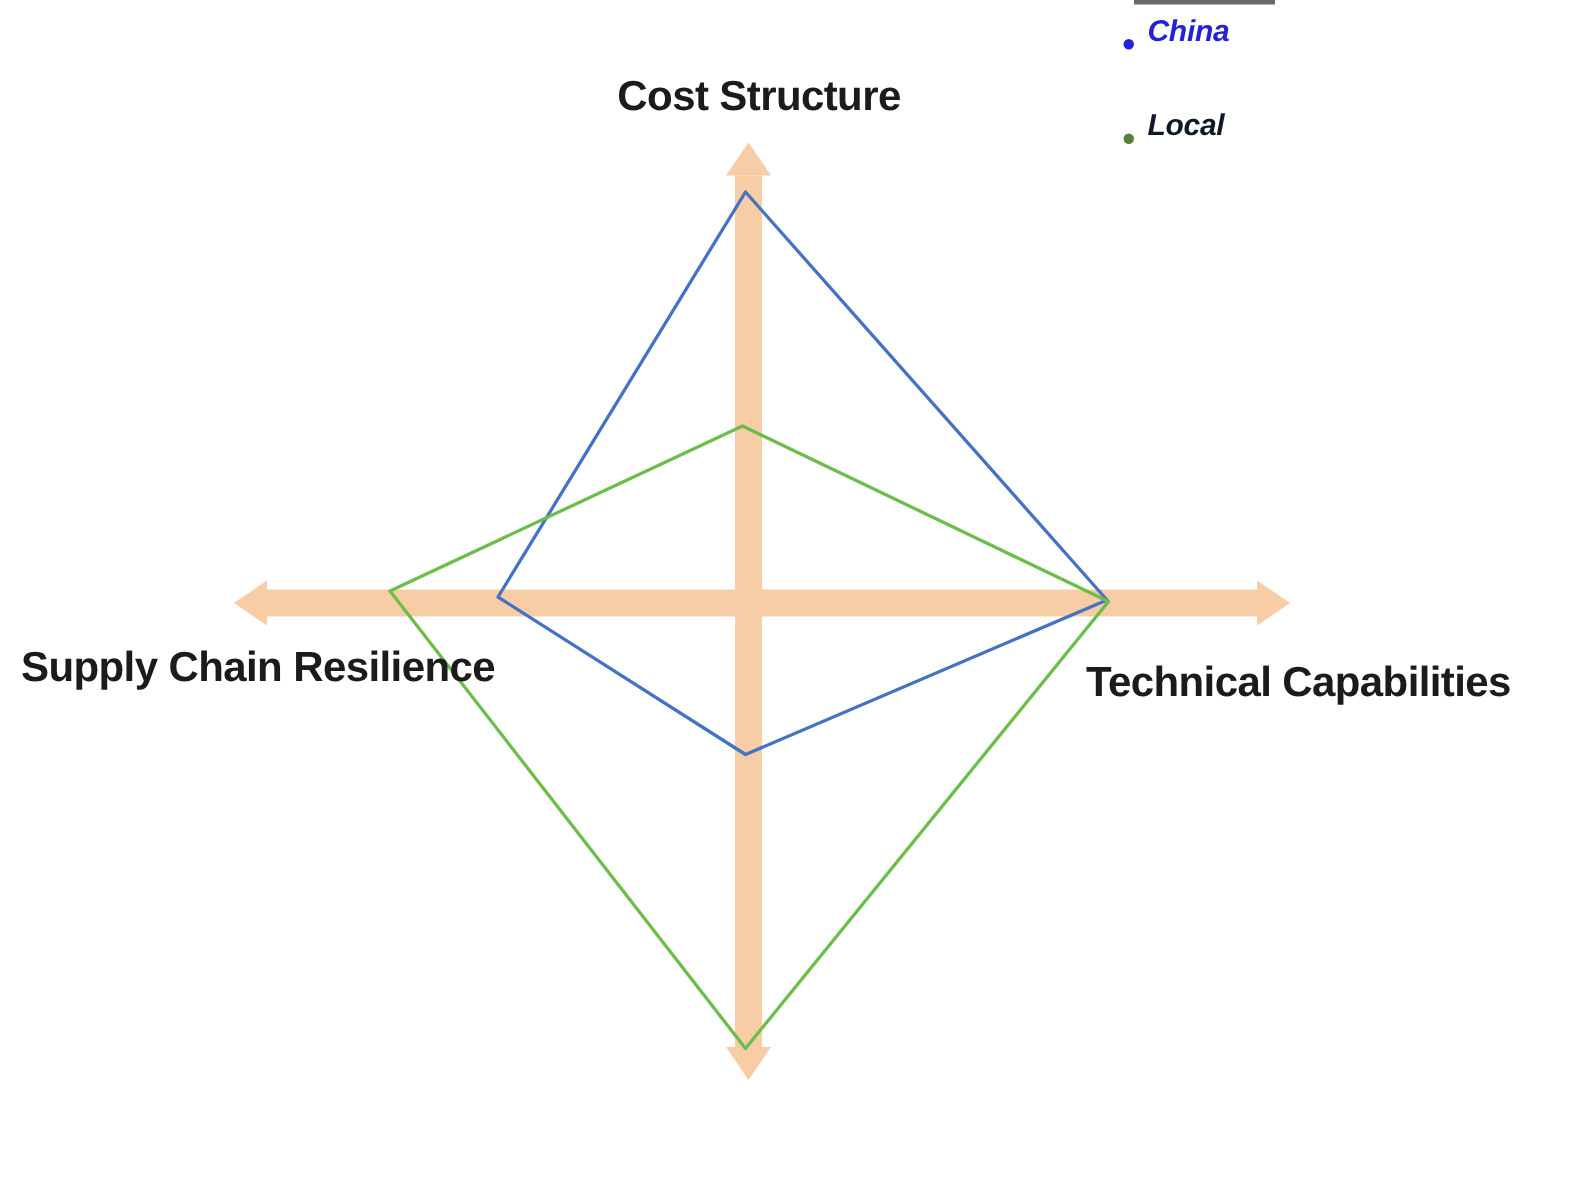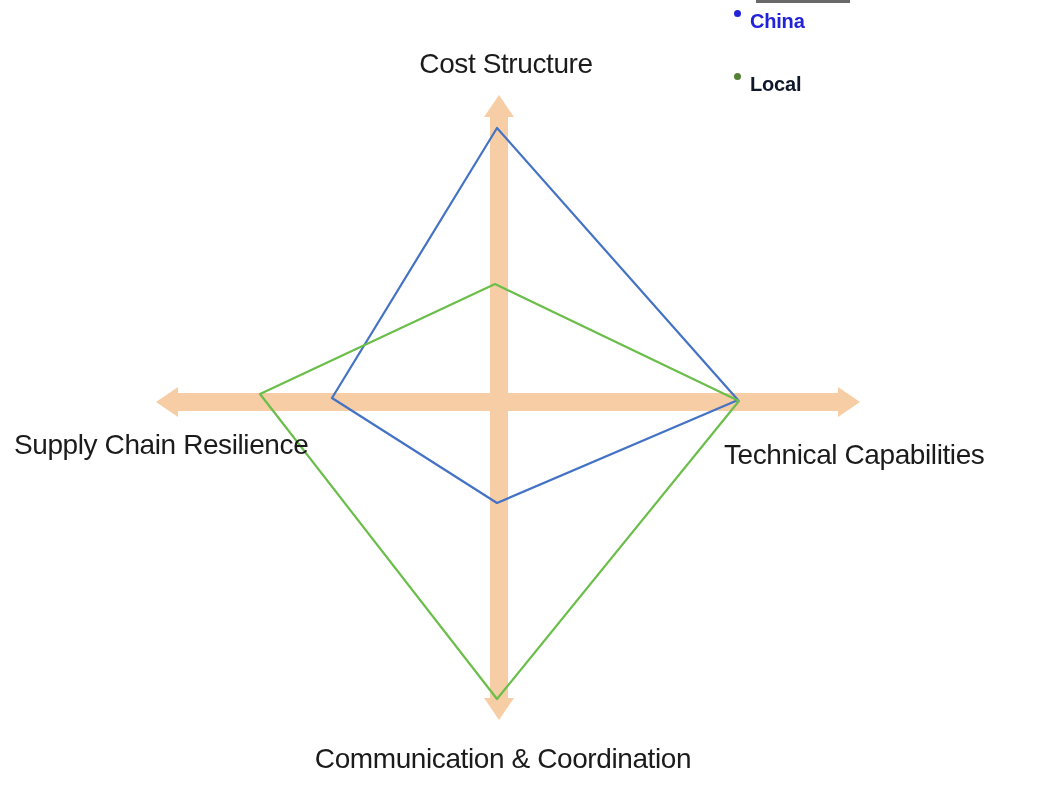--- a/index.html
+++ b/index.html
@@ -19,30 +19,32 @@
     position: absolute;
     left: 0;
     top: 0;
   }
   .axis-label {
     position: absolute;
     font-size: 28px;
     letter-spacing: -0.4px;
     color: #1b1b1b;
     white-space: nowrap;
+    font-weight: bold;
   }
   .axis-label.centered {
     transform: translateX(-50%);
   }
   .legend-item {
     position: absolute;
-    left: 734px;
+    left: 749px;
     display: flex;
-    align-items: flex-start;
+    align-items: flex-end;
     white-space: nowrap;
+    font-style: italic;
   }
   .legend-bullet {
     width: 7px;
     height: 7px;
     border-radius: 50%;
     margin-right: 9px;
     flex: 0 0 auto;
   }
   .legend-label {
     font-size: 20px;
@@ -74,21 +76,20 @@
       <polygon points="497,128 738,400 497,503 332,398" fill="none" stroke="#4472c4" stroke-width="2.2" stroke-linejoin="round"></polygon>
       <polygon points="495,284 739,401 497,699 260,394" fill="none" stroke="#6bbe4a" stroke-width="2.2" stroke-linejoin="round"></polygon>
     </svg>
 
   <div class="axis-label centered" style="left:506px; top:48px;">Cost Structure</div>
 
   <div class="axis-label" style="left:14px; top:429px;">Supply Chain Resilience</div>
 
   <div class="axis-label" style="left:724px; top:439px;">Technical Capabilities</div>
 
-  <div class="axis-label centered" style="left:503px; top:743px;">Communication &amp; Coordination</div>
 
   <div class="legend-item" style="top:10px;">
     <span class="legend-bullet" style="background: rgb(34, 34, 219);"></span>
     <span class="legend-label" style="color: rgb(34, 34, 219);">China</span>
   </div>
 
   <div class="legend-item" style="top:73px;">
     <span class="legend-bullet" style="background: rgb(83, 129, 53);"></span>
     <span class="legend-label" style="color: #0f172a;">Local</span>
   </div>

